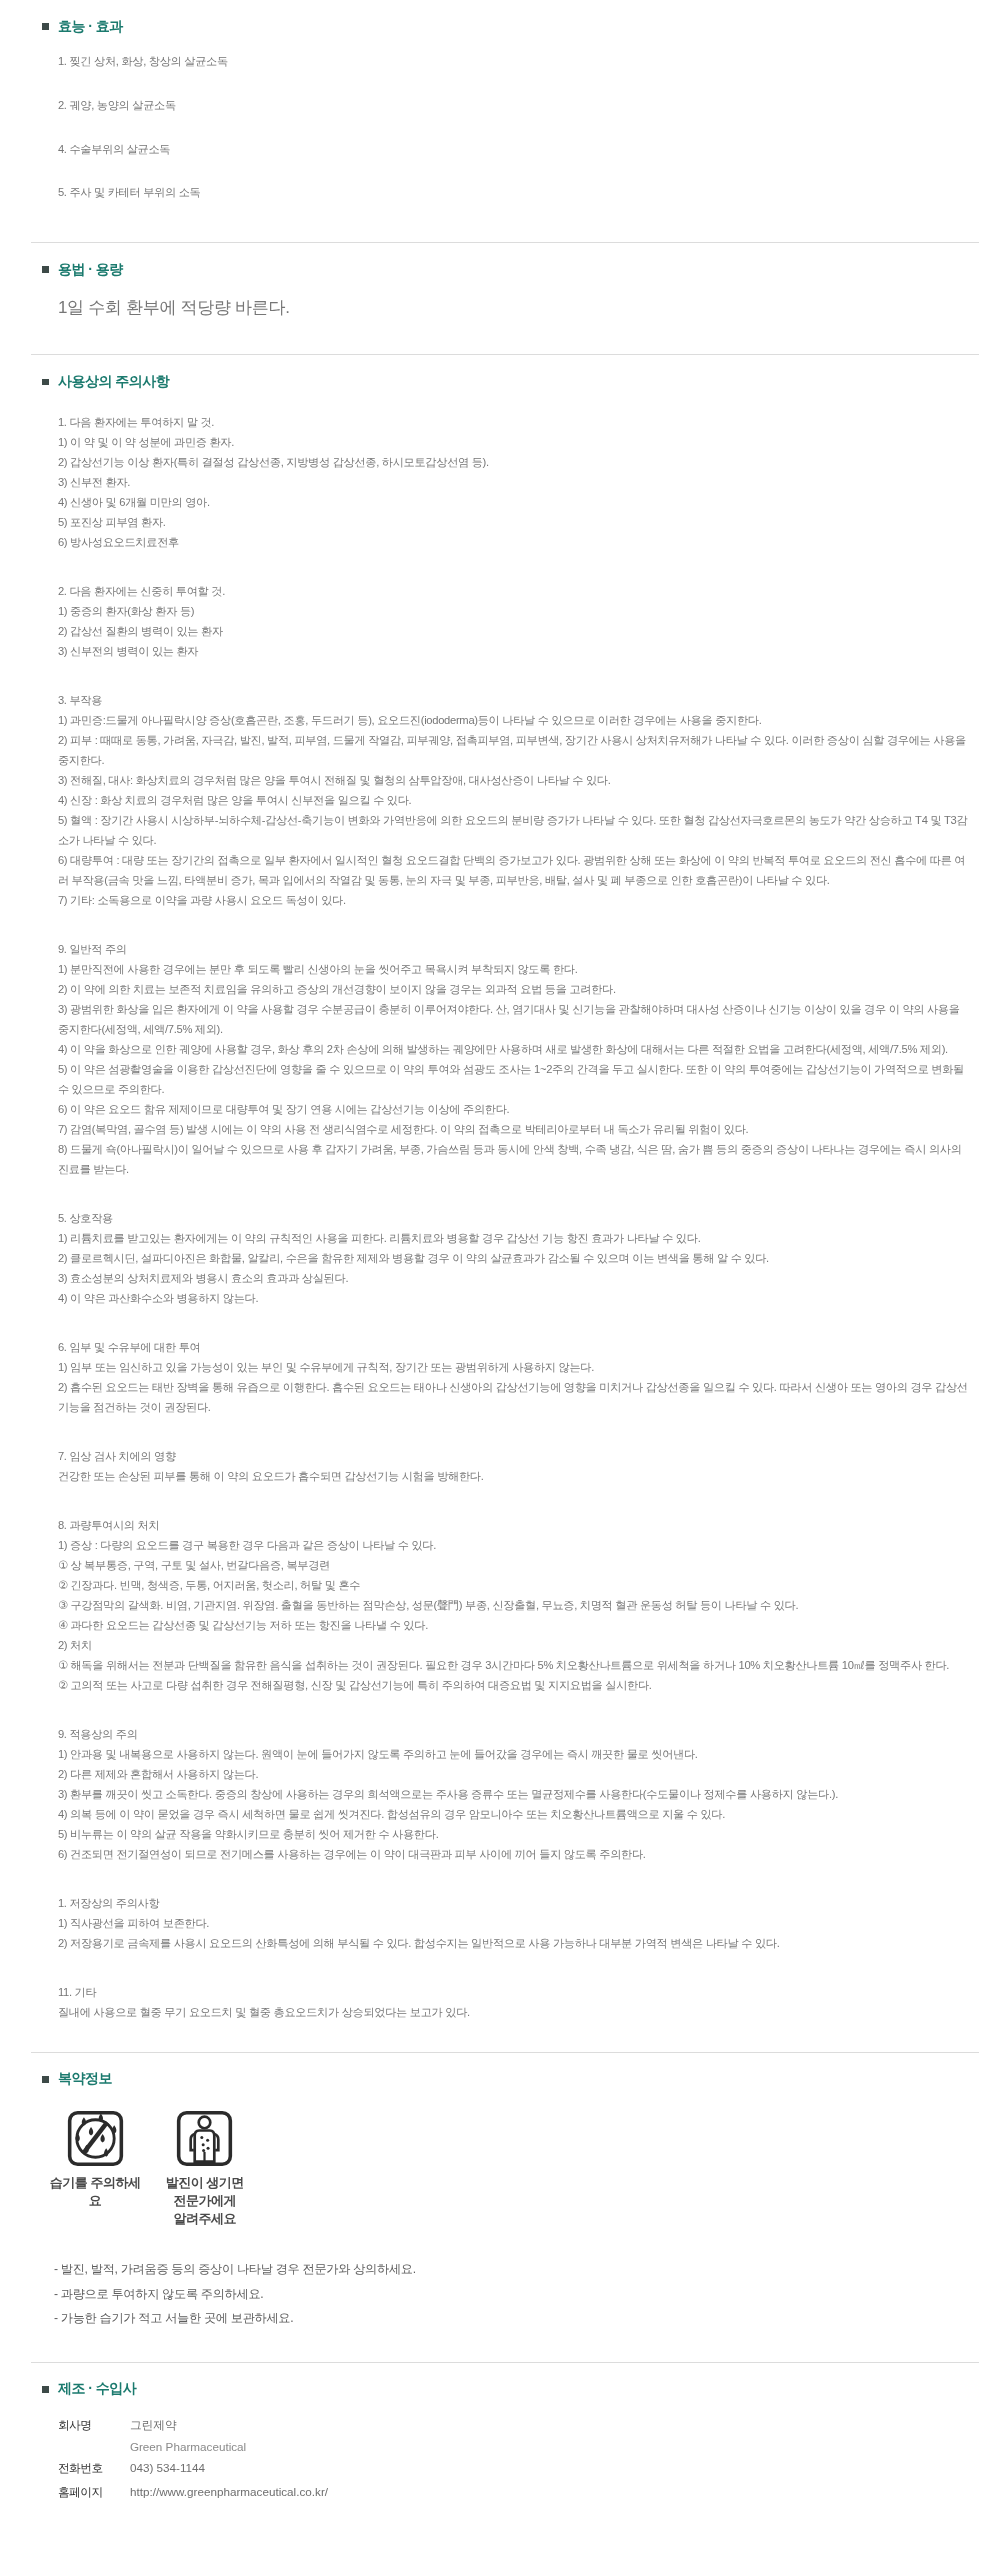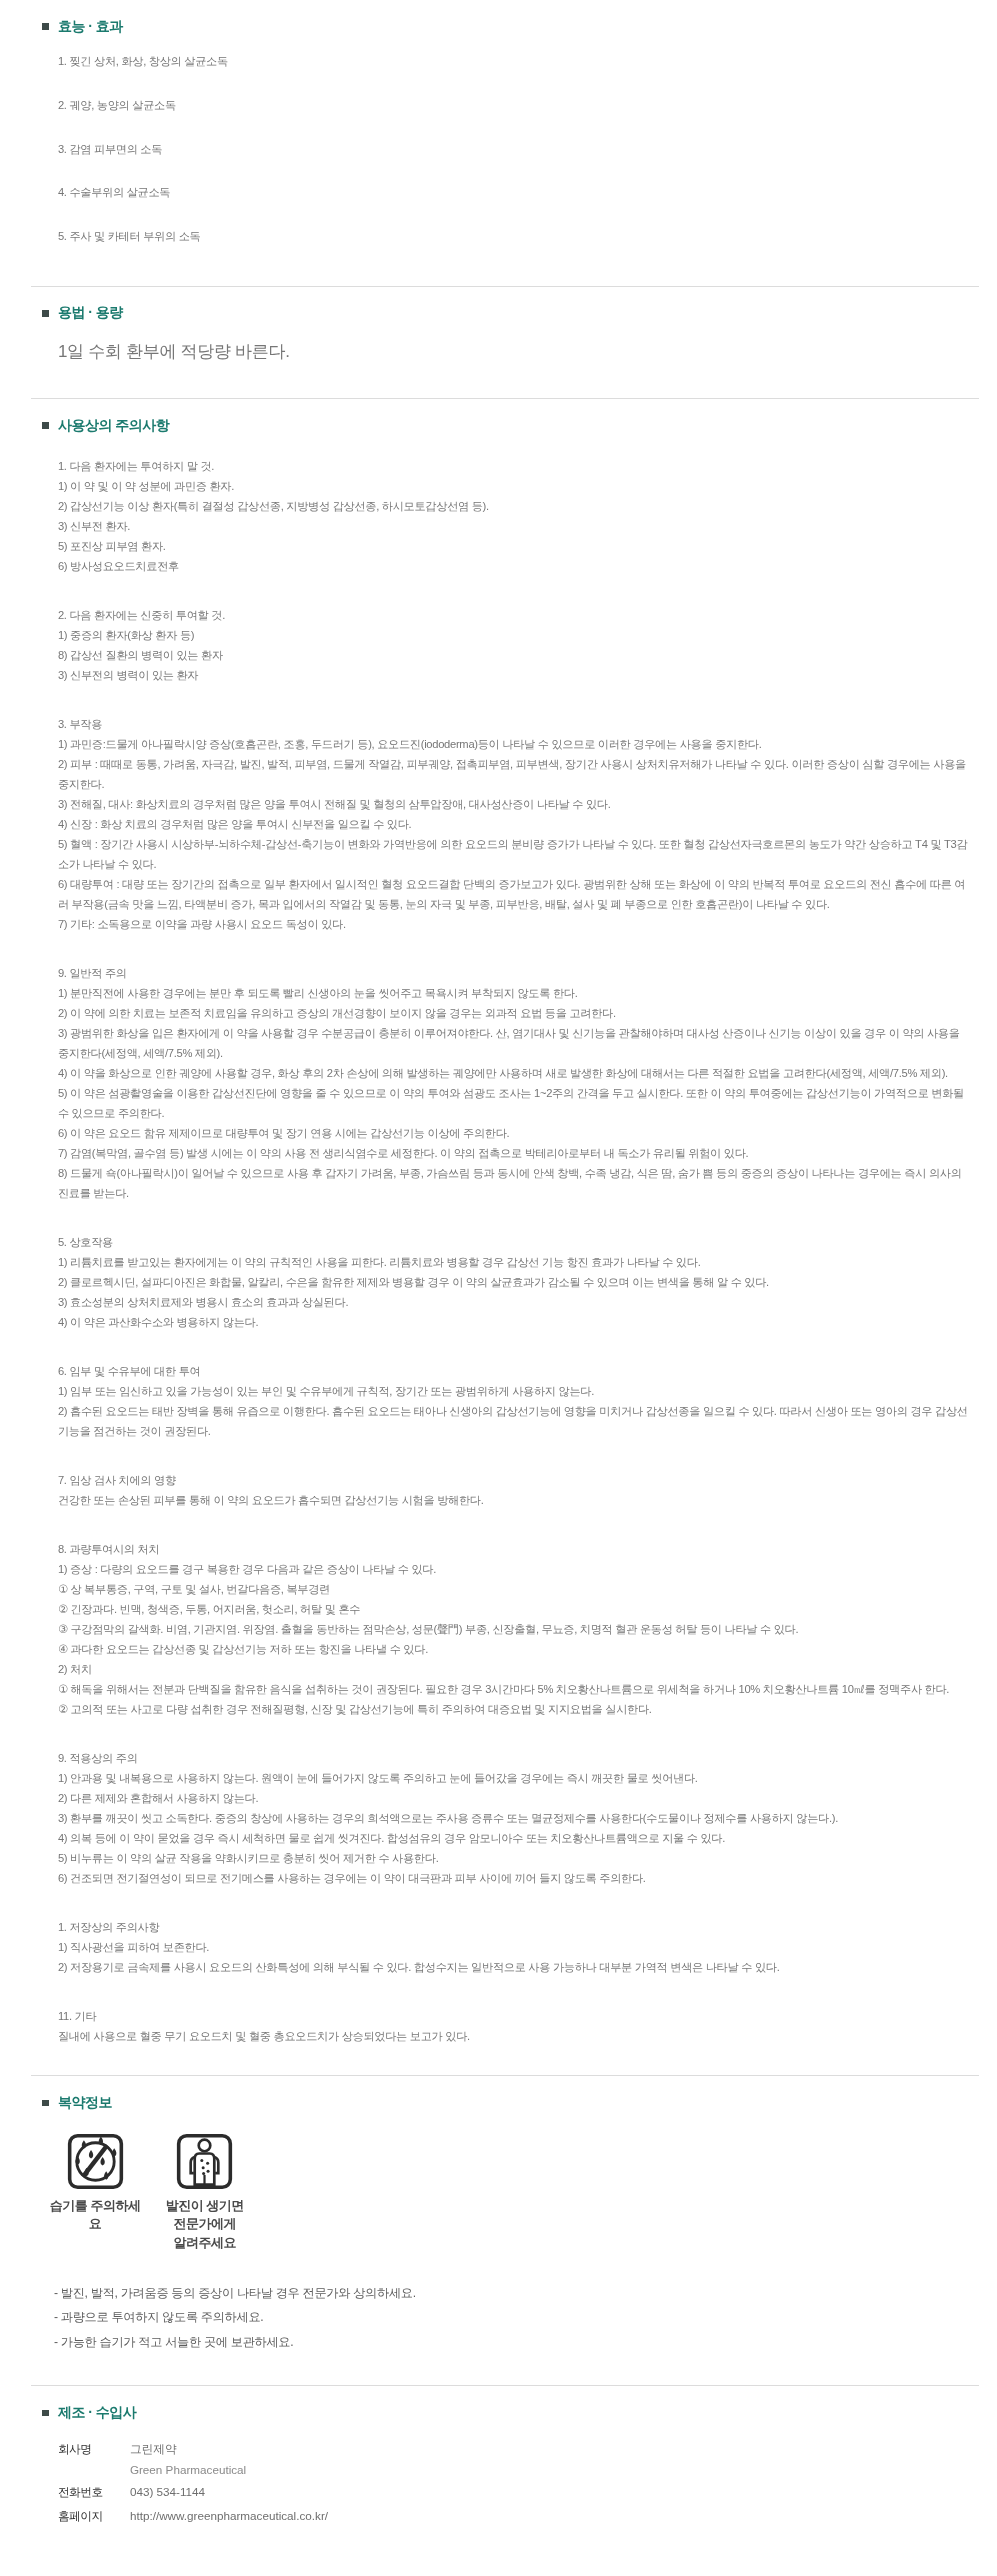--- a/index.html
+++ b/index.html
@@ -43,21 +43,20 @@
 <div class="page">
 
   <section>
     <h2 class="sec-title">
       <span class="sq-bullet"></span>
       <span>효능 · 효과</span>
     </h2>
     <div class="eff-list">
         <p>1. 찢긴 상처, 화상, 창상의 살균소독</p>
         <p>2. 궤양, 농양의 살균소독</p>
-        <p>3. 감염 피부면의 소독</p>
         <p>4. 수술부위의 살균소독</p>
         <p>5. 주사 및 카테터 부위의 소독</p>
       </div>
   </section>
 
   <hr class="divider">
 
   <section>
     <h2 class="sec-title">
       <span class="sq-bullet"></span>
@@ -72,27 +71,28 @@
     <h2 class="sec-title">
       <span class="sq-bullet"></span>
       <span>사용상의 주의사항</span>
     </h2>
     <div class="prec-wrap">
         <div class="pgroup">
           <p>1. 다음 환자에는 투여하지 말 것.</p>
           <p>1) 이 약 및 이 약 성분에 과민증 환자.</p>
           <p>2) 갑상선기능 이상 환자(특히 결절성 갑상선종, 지방병성 갑상선종, 하시모토갑상선염 등).</p>
           <p>3) 신부전 환자.</p>
+          <p>4) 신생아 및 6개월 미만의 영아.</p>
           <p>5) 포진상 피부염 환자.</p>
           <p>6) 방사성요오드치료전후</p>
         </div>
         <div class="pgroup">
           <p>2. 다음 환자에는 신중히 투여할 것.</p>
           <p>1) 중증의 환자(화상 환자 등)</p>
-          <p>8) 갑상선 질환의 병력이 있는 환자</p>
+          <p>2) 갑상선 질환의 병력이 있는 환자</p>
           <p>3) 신부전의 병력이 있는 환자</p>
         </div>
         <div class="pgroup">
           <p>3. 부작용</p>
           <p>1) 과민증:드물게 아나필락시양 증상(호흡곤란, 조홍, 두드러기 등), 요오드진(iododerma)등이 나타날 수 있으므로 이러한 경우에는 사용을 중지한다.</p>
           <p>2) 피부 : 때때로 동통, 가려움, 자극감, 발진, 발적, 피부염, 드물게 작열감, 피부궤양, 접촉피부염, 피부변색, 장기간 사용시 상처치유저해가 나타날 수 있다. 이러한 증상이 심할 경우에는 사용을 중지한다.</p>
           <p>3) 전해질, 대사: 화상치료의 경우처럼 많은 양을 투여시 전해질 및 혈청의 삼투압장애, 대사성산증이 나타날 수 있다.</p>
           <p>4) 신장 : 화상 치료의 경우처럼 많은 양을 투여시 신부전을 일으킬 수 있다.</p>
           <p>5) 혈액 : 장기간 사용시 시상하부-뇌하수체-갑상선-축기능이 변화와 가역반응에 의한 요오드의 분비량 증가가 나타날 수 있다. 또한 혈청 갑상선자극호르몬의 농도가 약간 상승하고 T4 및 T3감소가 나타날 수 있다.</p>
           <p>6) 대량투여 :  대량 또는 장기간의 접촉으로 일부 환자에서 일시적인 혈청 요오드결합 단백의 증가보고가 있다. 광범위한 상해 또는 화상에 이 약의 반복적 투여로 요오드의 전신 흡수에 따른 여러 부작용(금속 맛을 느낌, 타액분비 증가, 목과 입에서의 작열감 및 동통, 눈의 자극 및 부종, 피부반응, 배탈, 설사 및 폐 부종으로 인한 호흡곤란)이 나타날 수 있다.</p>

